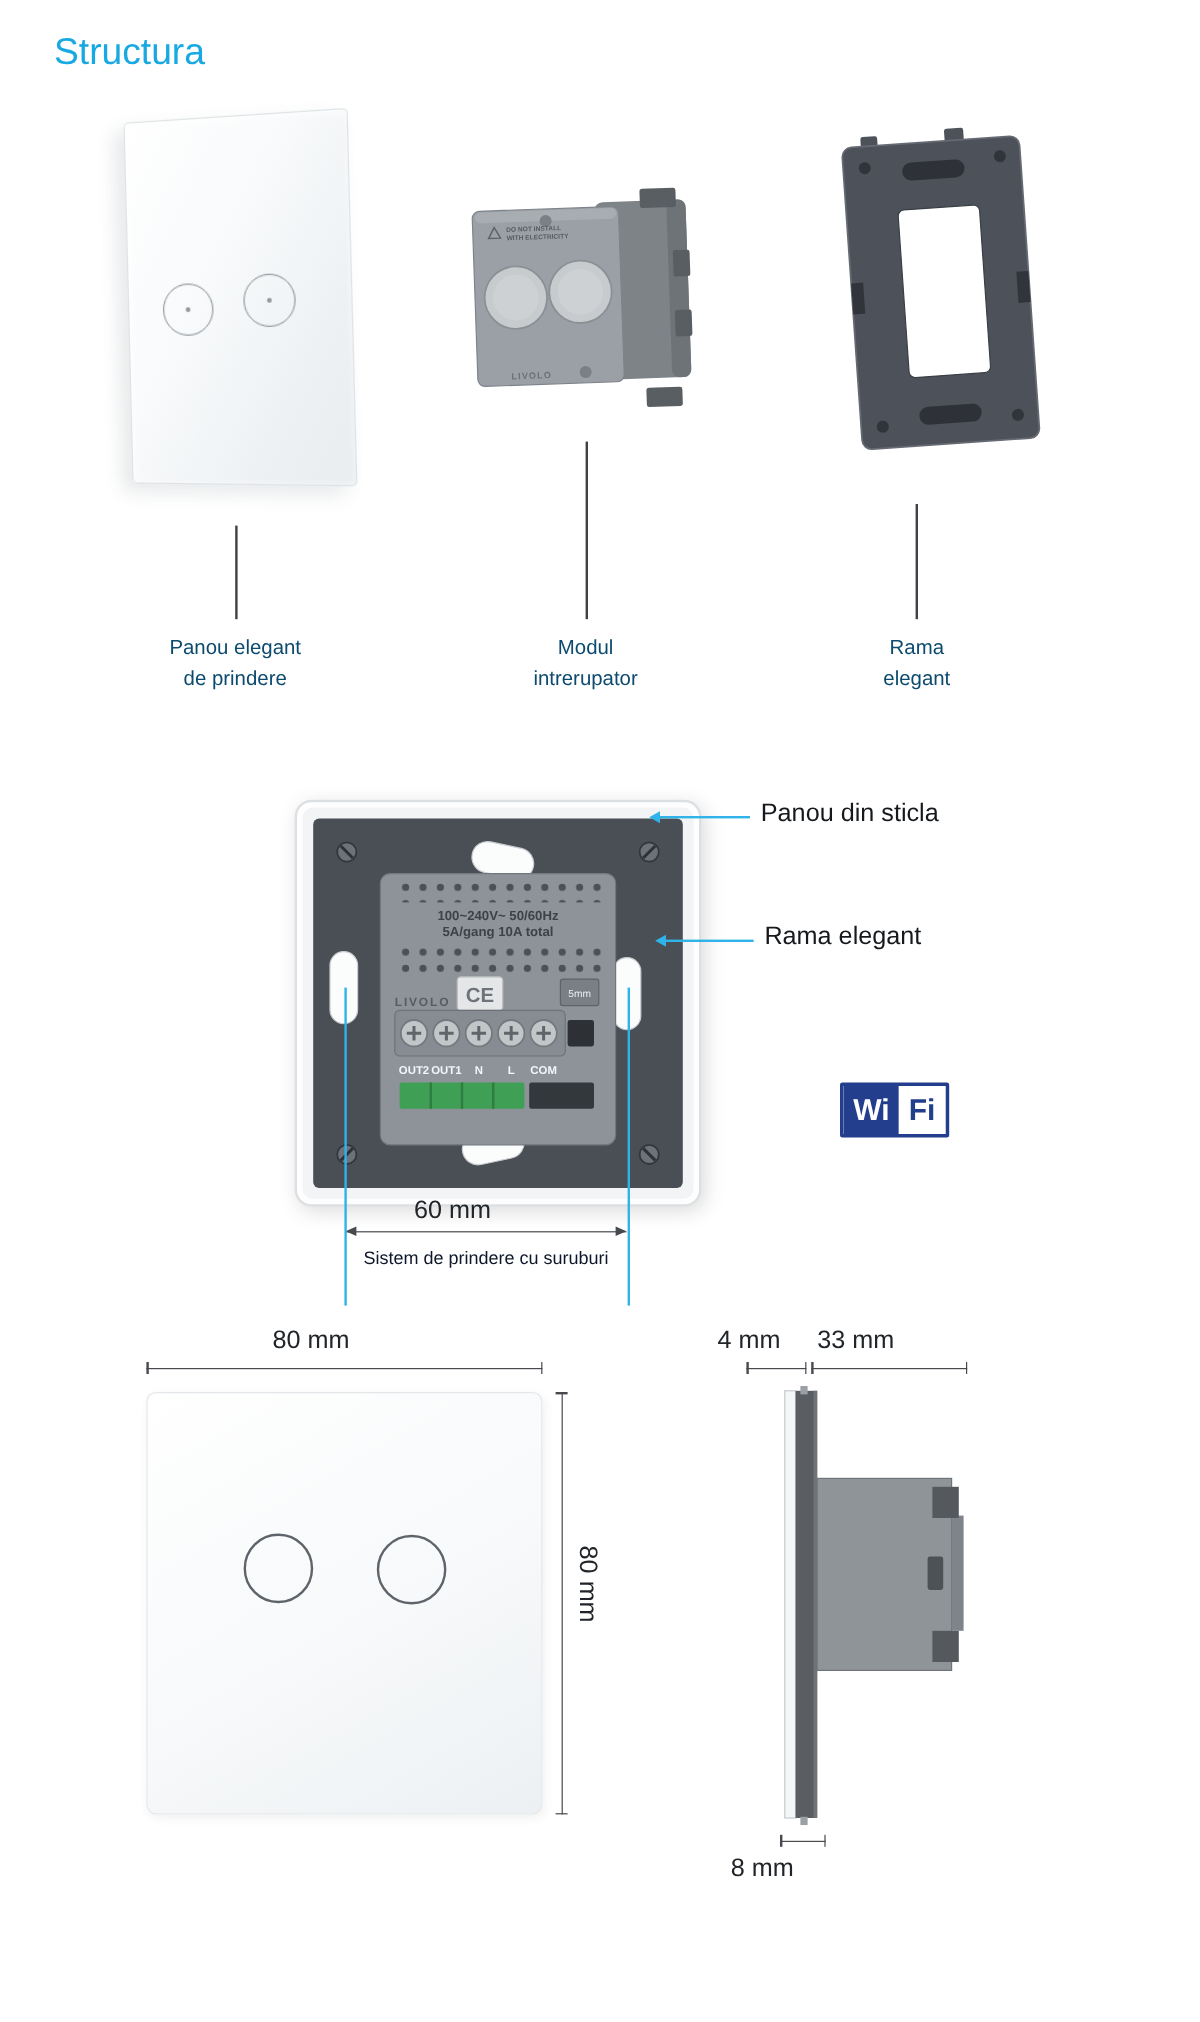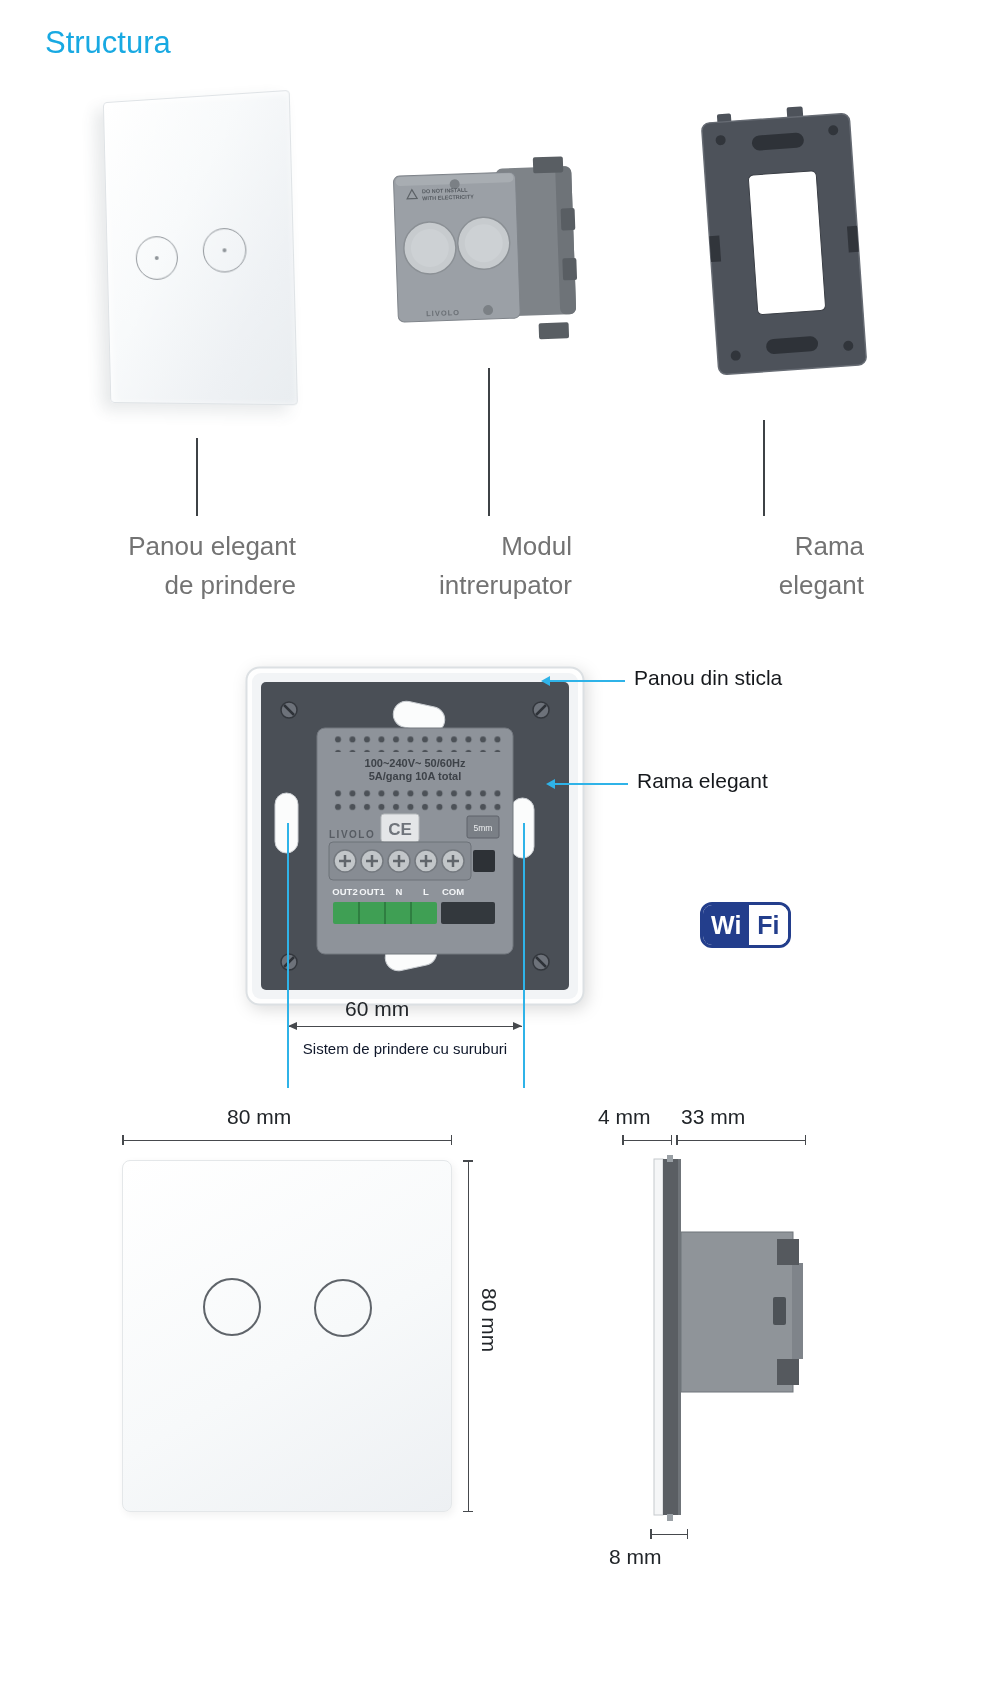--- a/index.html
+++ b/index.html
@@ -1,21 +1,21 @@
 <!DOCTYPE html>
 <html><head>
 <meta charset="utf-8">
 <style>
   *{margin:0;padding:0;box-sizing:border-box}
   html,body{background:#ffffff}
   body{font-family:"Liberation Sans",sans-serif}
   .page{position:relative;width:1000px;height:1685px;background:#fff;overflow:hidden}
   .abs{position:absolute}
   .title{font-size:31px;font-weight:normal;color:#18a9e2}
-  .comp-label{font-size:26px;color:#737373;text-align:right;line-height:1.5;width:200px}
+  .comp-label{font-size:17px;color:#0c4a6e;text-align:center;line-height:1.5;width:200px}
   .callout-text{font-size:21px;color:#15181c;white-space:nowrap}
   .dim-label{font-size:21px;color:#212529;text-align:left;width:120px}
   .dim-label-v{font-size:21px;color:#212529;writing-mode:vertical-rl}
   .dim-note{font-size:15px;color:#0f172a;text-align:center;width:270px}
   .vline{width:1.5px;background:#3e4246}
   .cyan-v{width:1.5px;background:#2fb3e8;z-index:5}
   .callout-line{height:1.5px;background:#2fb3e8}
   .callout-line::before{content:'';position:absolute;left:-2px;top:-4.2px;border:5px solid transparent;border-right:9px solid #2fb3e8;border-left:0}
   .dim-h{height:0;border-top:1.5px solid #46494d}
   .dim-h i{position:absolute;width:1.5px;height:10px;background:#46494d;top:-5.75px}
@@ -28,21 +28,21 @@
   .dim-arrows::after{content:'';position:absolute;right:0;top:-4.7px;border:4px solid transparent;border-left:9px solid #46494d;border-right:0}
   .glass-panel{background:linear-gradient(118deg,#ffffff 0%,#f8fafb 40%,#eef1f4 75%,#e9edf0 100%);
     border:1px solid #dfe3e6;border-radius:4px;
     transform:perspective(900px) rotateY(-13deg) rotateZ(-1.5deg);
     box-shadow:-9px 7px 16px rgba(60,70,80,0.12), inset 2px 2px 8px rgba(255,255,255,0.85)}
   .ring{position:absolute;width:44px;height:44px;border:1.5px solid #8f9499;border-radius:50%}
   .ring .dot{position:absolute;left:50%;top:50%;width:4px;height:4px;margin:-2px 0 0 -2px;background:#8f9499;border-radius:50%}
   .front-view{background:linear-gradient(150deg,#ffffff 0%,#f7f9fa 55%,#edf0f3 100%);
     border:1px solid #e4e7e9;border-radius:8px;box-shadow:2px 3px 9px rgba(0,0,0,0.06)}
   .ring2{position:absolute;width:58px;height:58px;border:2px solid #5f646a;border-radius:50%}
-  .wifi{display:flex;border:3.5px solid #233e8c;border-radius:12px;overflow:hidden;background:#fff;align-items:stretch}
+  .wifi{display:flex;border:3.5px solid #233e8c;border-radius:2px;overflow:hidden;background:#fff;align-items:stretch}
   .wifi span{font-weight:bold;font-size:25px;padding:2px 8px;line-height:37px}
   .wifi .wi{background:#233e8c;color:#fff}
   .wifi .fi{background:#fff;color:#233e8c}
   .backview{filter:drop-shadow(3px 4px 8px rgba(0,0,0,0.14))}
   svg text{font-family:"Liberation Sans",sans-serif}
   .t-rate{font-size:11px;font-weight:bold;fill:#3d4248;text-anchor:middle}
   .t-brand2{font-size:10px;font-weight:bold;fill:#575c63;letter-spacing:1.5px}
   .t-ce{font-size:17px;font-weight:bold;fill:#6f747b;text-anchor:middle}
   .t-5mm{font-size:8.5px;fill:#eceef0;text-anchor:middle}
   .t-term{font-size:9.5px;font-weight:bold;fill:#f3f5f7;text-anchor:middle}
@@ -113,21 +113,21 @@
   </svg>
 
   <div class="abs vline" style="left:196px;top:438px;height:78px"></div>
   <div class="abs vline" style="left:488px;top:368px;height:148px"></div>
   <div class="abs vline" style="left:763px;top:420px;height:96px"></div>
 
   <div class="abs comp-label" style="left:96px;top:527px">
     <div>Panou elegant</div>
     <div>de prindere</div>
   </div>
-  <div class="abs comp-label" style="left:372px;top:527px">
+  <div class="abs comp-label" style="left:388px;top:527px">
     <div>Modul</div>
     <div>intrerupator</div>
   </div>
   <div class="abs comp-label" style="left:664px;top:527px">
     <div>Rama</div>
     <div>elegant</div>
   </div>
 
   <svg class="abs backview" style="left:245px;top:666px;width:340px;height:340px" viewBox="0 0 340 340">
     <defs>

